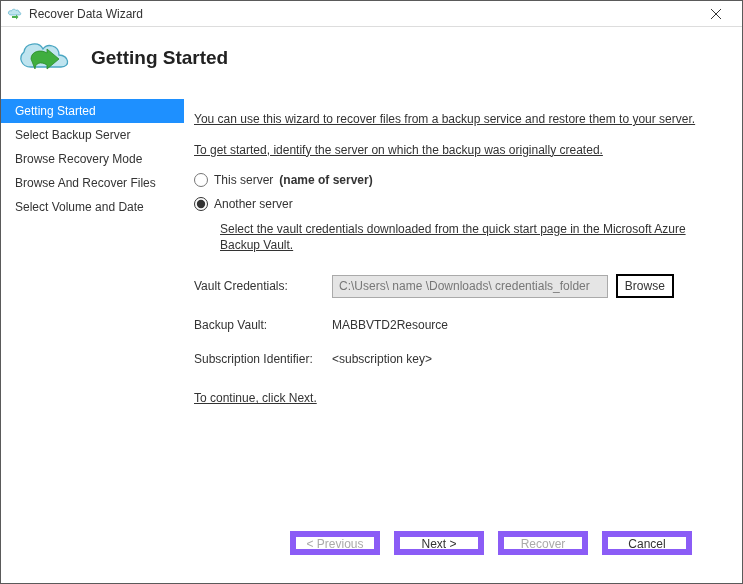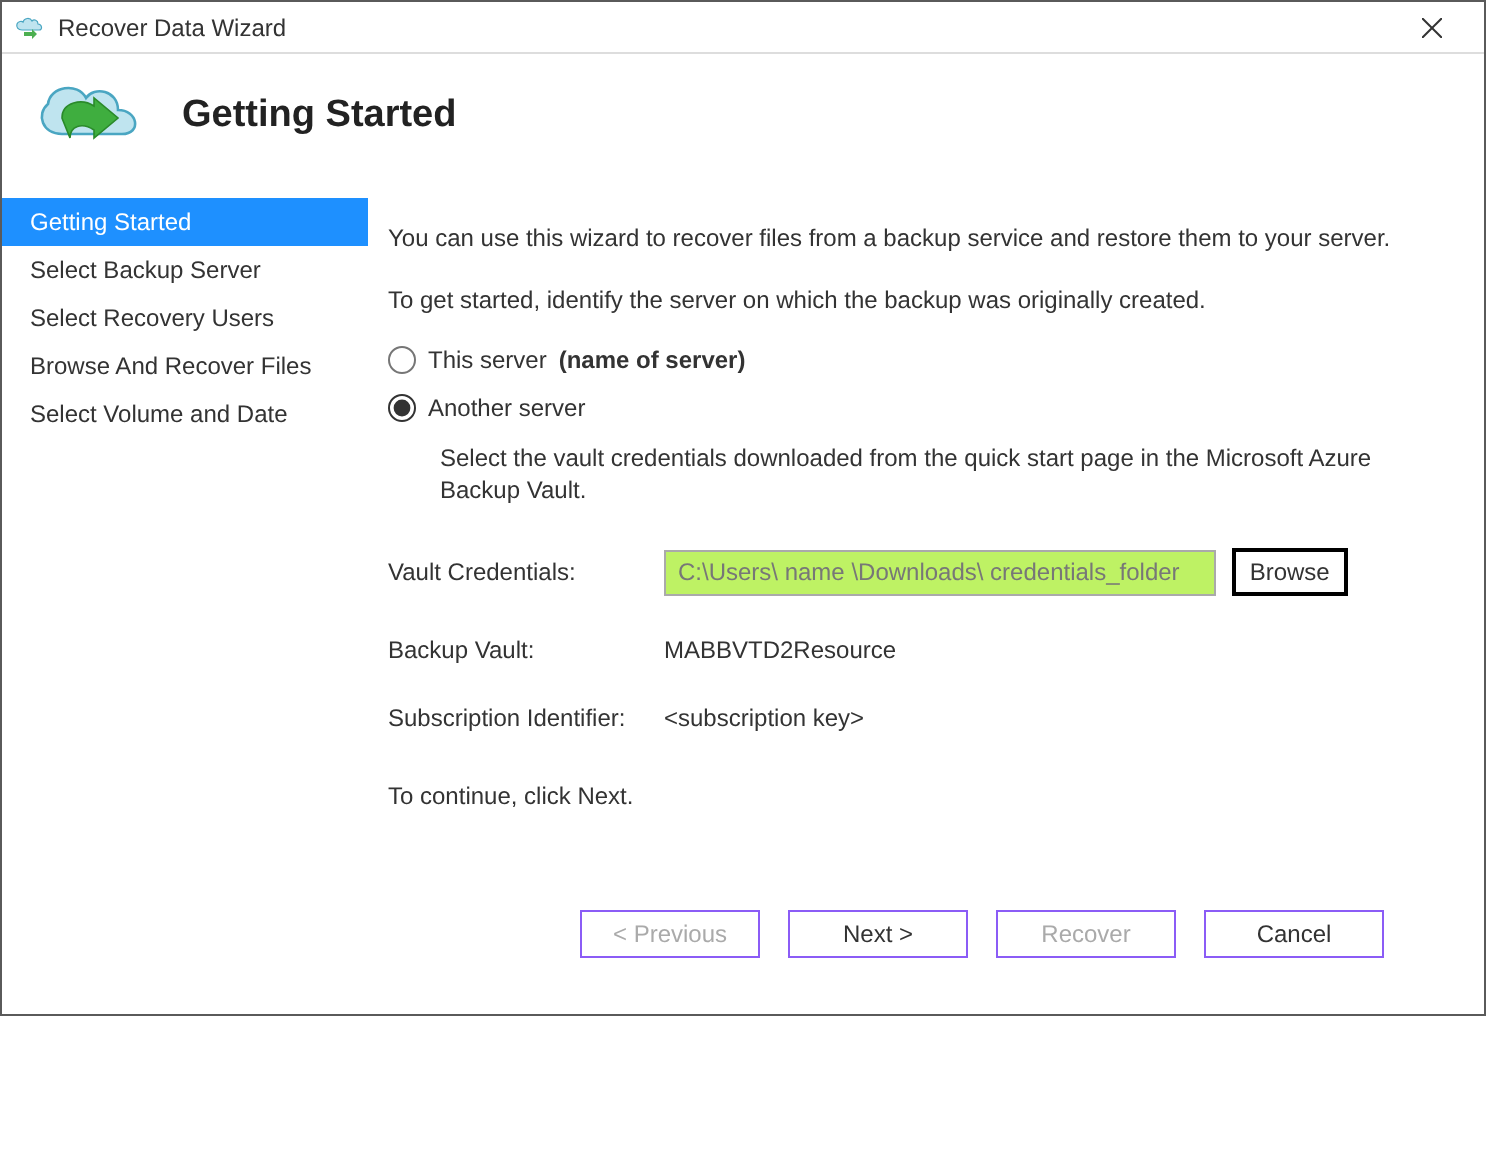--- a/index.html
+++ b/index.html
@@ -5,21 +5,21 @@
   * { box-sizing: border-box; margin: 0; padding: 0; }
   html, body { height: 100%; }
   body {
     font-family: "Segoe UI", Tahoma, sans-serif;
     font-size: 12px;
     color: #333;
     background: #fff;
   }
   .window {
     width: 743px;
-    height: 508px;
+    height: 584px;
     border: 1px solid #5a5a5a;
     display: flex;
     flex-direction: column;
     background: #fff;
     position: relative;
   }
   .titlebar {
     height: 26px;
     display: flex;
     align-items: center;
@@ -79,21 +79,21 @@
     color: #fff;
   }
   .main {
     flex: 1;
     padding: 20px 26px 12px 10px;
     font-size: 12px;
     color: #333;
     display: flex;
     flex-direction: column;
   }
-  .main p { margin-bottom: 14px; line-height: 1.4; }
+  .main p { margin-bottom: 14px; line-height: 1.4; text-decoration: underline; }
   .radio-row {
     display: flex;
     align-items: center;
     gap: 6px;
     margin-bottom: 10px;
     cursor: pointer;
   }
   .radio-row input[type=radio] {
     width: 14px; height: 14px;
     accent-color: #333;
@@ -113,21 +113,21 @@
     width: 138px;
     flex: 0 0 138px;
   }
   .field-value {
     flex: 1;
   }
   .cred-input {
     width: 284px;
     height: 23px;
     border: 1px solid #aaa;
-    background: #bef264;
+    background: #e5e5e5;
     color: #777;
     padding: 0 6px;
     font-family: inherit;
     font-size: 12px;
   }
   .browse-btn {
     width: 60px;
     height: 24px;
     margin-left: 8px;
     border: 2px solid #000000;
@@ -142,21 +142,21 @@
     justify-content: flex-end;
     gap: 14px;
     padding: 12px 24px 16px 0;
     margin-top: auto;
   }
   .footer button {
     width: 90px;
     height: 24px;
     font-family: inherit;
     font-size: 12px;
-    border: 1px solid #8b5cf6;
+    border: 6px solid #8b5cf6;
     background: #fff;
     color: #333;
     cursor: pointer;
   }
   .footer button.disabled {
     color: #aaa;
     cursor: default;
   }
 </style>
 </head>
@@ -187,21 +187,21 @@
         <path d="M16 22 C16 14 26 12 32 16 L32 12 L44 22 L32 32 L32 28 C26 24 20 26 20 32 Z" fill="#3fae3f" stroke="#2a8a2a" stroke-width="0.8"></path>
       </svg>
     </span>
     <div class="header-title">Getting Started</div>
   </div>
 
   <div class="body">
     <div class="sidebar" id="sidebar">
         <div class="sidebar-item selected">Getting Started</div>
         <div class="sidebar-item">Select Backup Server</div>
-        <div class="sidebar-item">Select Recovery Users</div>
+        <div class="sidebar-item">Browse Recovery Mode</div>
         <div class="sidebar-item">Browse And Recover Files</div>
         <div class="sidebar-item">Select Volume and Date</div>
       </div>
 
     <div class="main">
       <p>You can use this wizard to recover files from a backup service and restore them to your server.</p>
       <p>To get started, identify the server on which the backup was originally created.</p>
 
       <label class="radio-row">
         <input type="radio" name="srv" style="">

